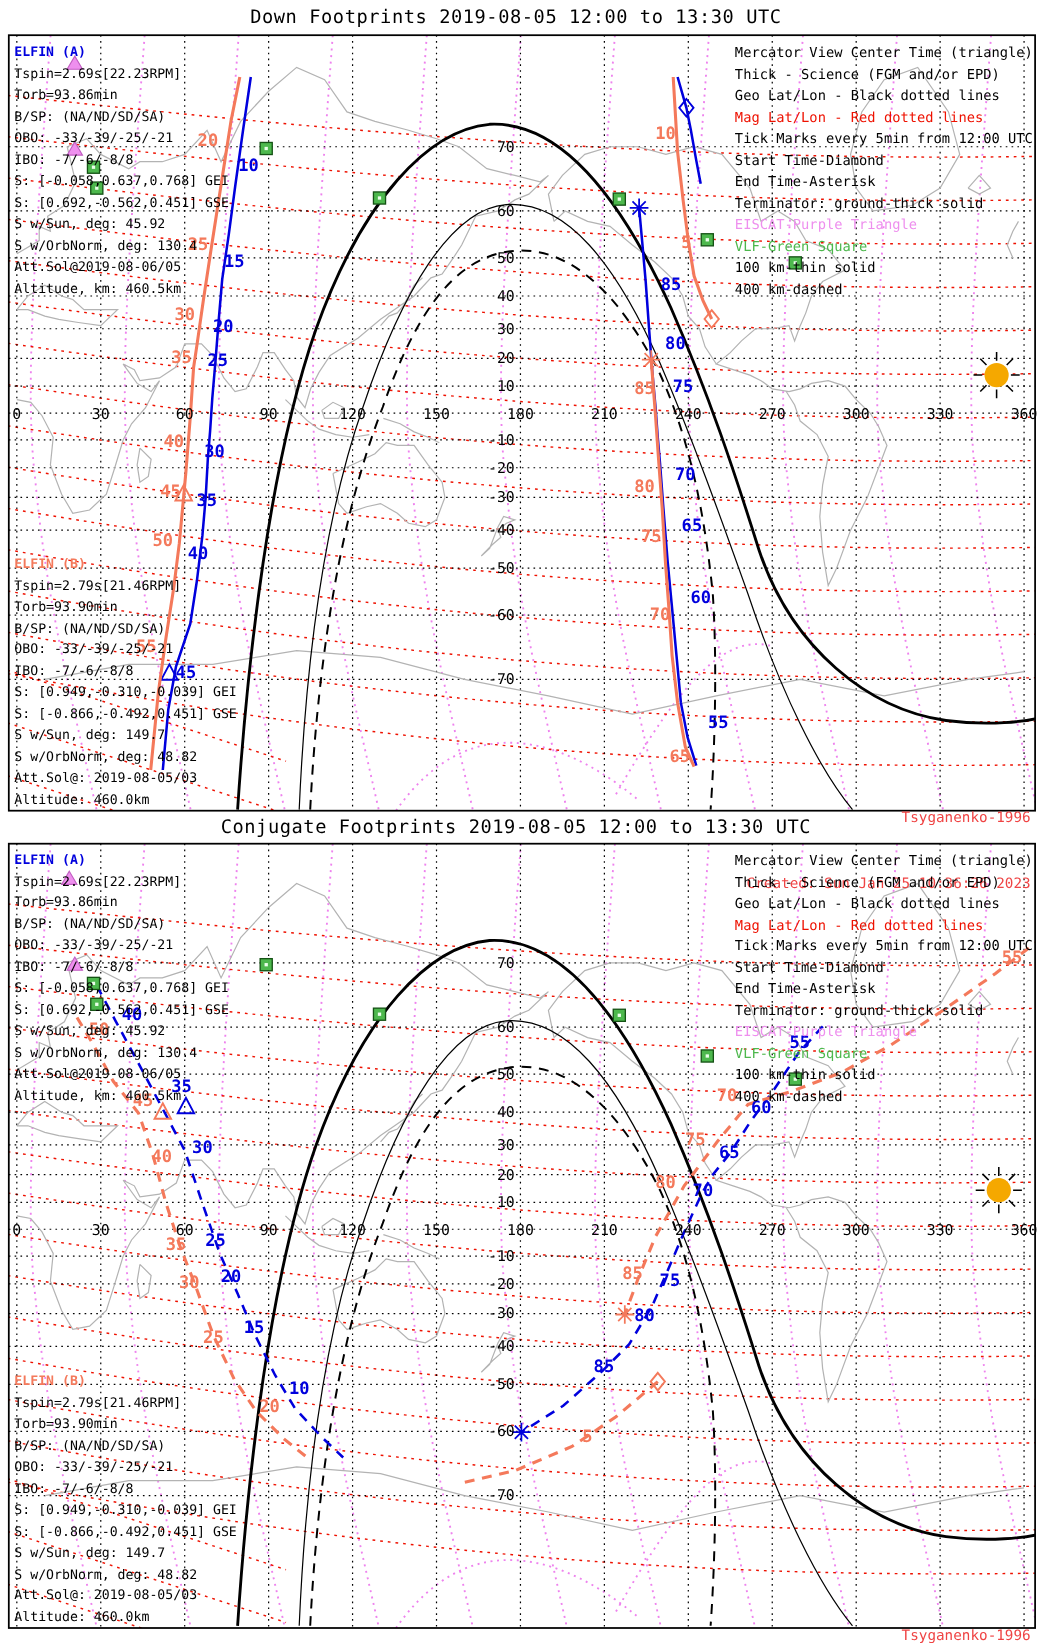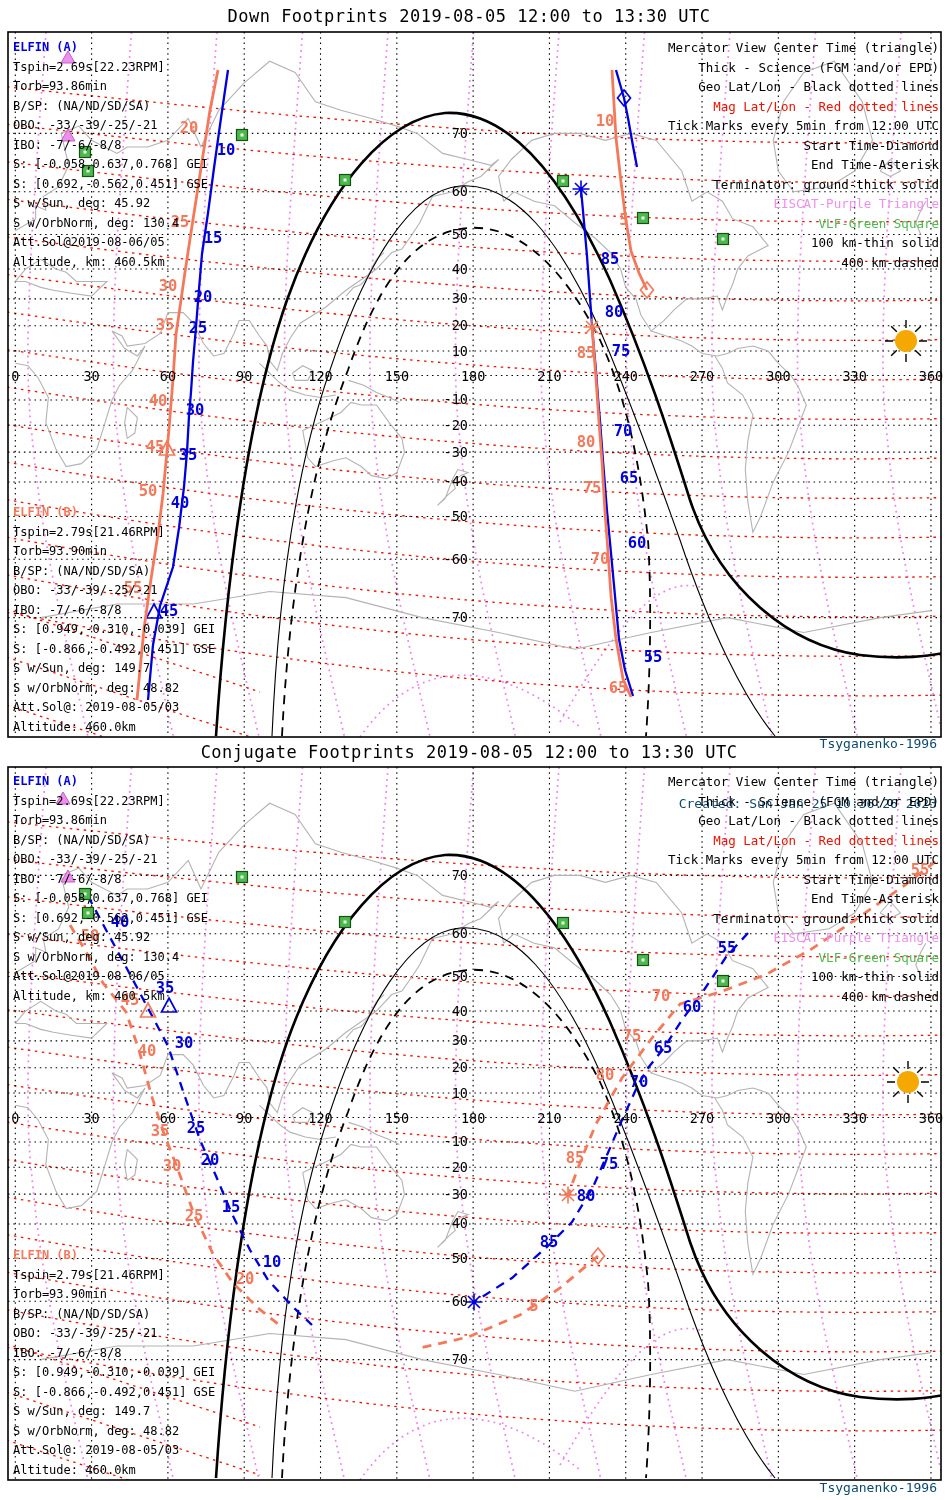--- a/index.html
+++ b/index.html
@@ -3,24 +3,24 @@
 <meta charset="utf-8">
 <style>
   html,body{margin:0;padding:0;background:#fff;}
   .stage{position:relative;width:950px;height:1500px;background:#ffffff;overflow:hidden;
          font-family:"DejaVu Sans Mono", monospace;}
   svg{position:absolute;left:0;top:0;}
   .ptitle{position:absolute;left:0;width:938px;text-align:center;font-size:17px;
           letter-spacing:0.5px;color:#000;white-space:pre;}
   .infoblock{position:absolute;font-size:12px;line-height:19.5px;color:#000;white-space:pre;}
   .infoblock .head{font-weight:bold;}
-  .legendblock{position:absolute;right:11px;text-align:right;font-size:12.5px;
+  .legendblock{position:absolute;right:11px;text-align:left;font-size:12.5px;
                line-height:19.5px;color:#000;white-space:pre;}
   .credits{position:absolute;right:13px;text-align:right;font-size:13px;
-           line-height:20px;color:#0c4a6e;white-space:pre;}
+           line-height:20px;color:#ef4444;white-space:pre;}
 </style>
 </head>
 <body>
 
 <div class="stage">
   <svg id="plot" width="950" height="1500" viewBox="0 0 950 1500">
       <clipPath id="clip0">
         <rect x="8" y="32" width="933" height="705"></rect>
       </clipPath>
       <g clip-path="url(#clip0)">

